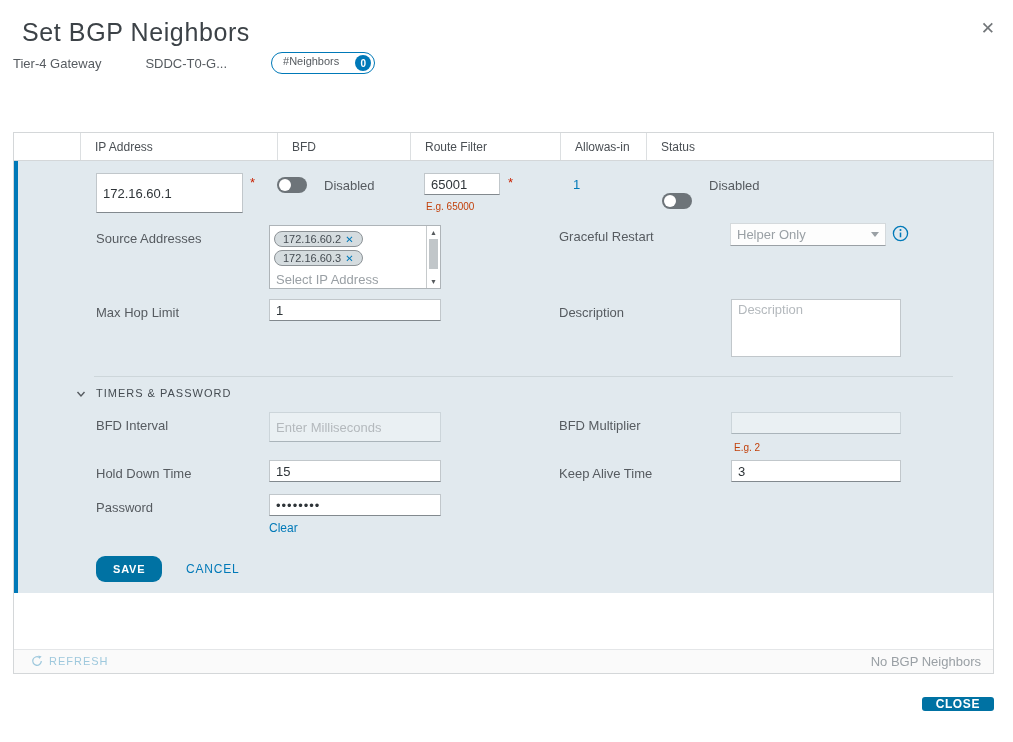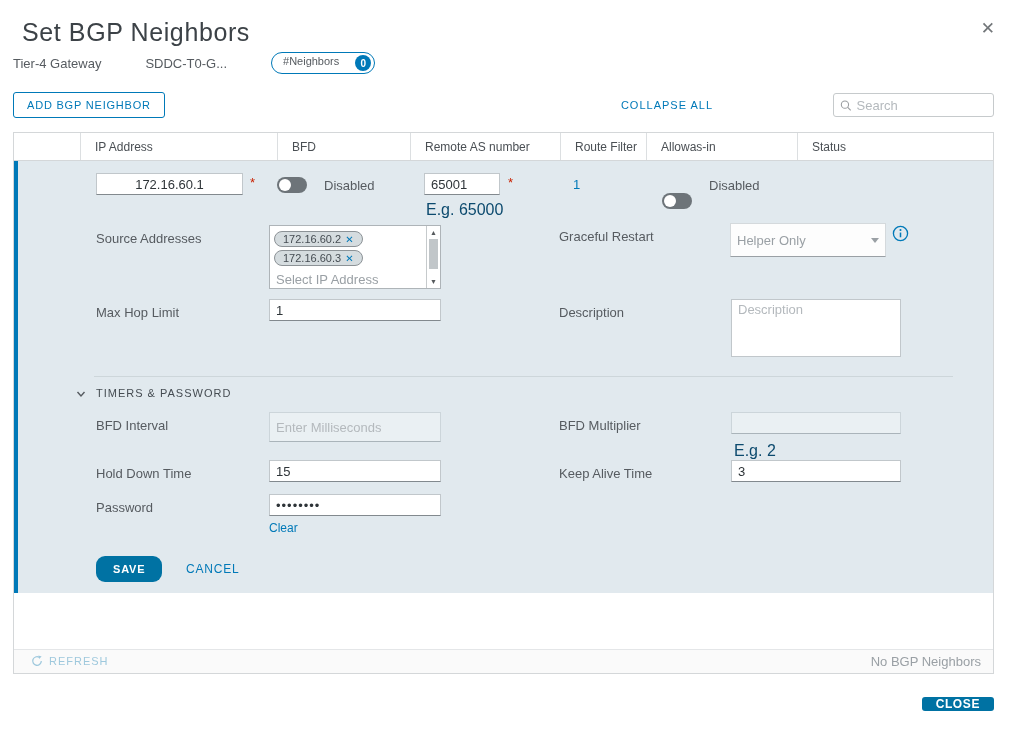--- a/index.html
+++ b/index.html
@@ -37,42 +37,42 @@
   .thead { display:grid; grid-template-columns:66px 197px 133px 150px 86px 151px auto;
     height:28px; border-bottom:1px solid #d4d7d9; background:#fff; }
   .th { font-size:12px; color:#4a4f54; padding:7px 0 0 14px; white-space:nowrap; overflow:hidden; }
   .th + .th { border-left:1px solid #dcdfe1; }
 
   
   .form-row { position:relative; height:432px; background:#e1e9ee; }
   .sel-bar { position:absolute; left:0; top:0; bottom:0; width:4px; background:#0079b8; }
   .abs { position:absolute; }
   .flabel { font-size:13px; color:#565b60; white-space:nowrap; }
-  .hint { font-size:16px; color:#0c4a6e; }
+  .hint { font-size:10px; color:#c2410c; }
   .req { color:#c92100; font-size:13px; }
   input.fld, textarea.fld { background:#fff; border:1px solid #c1c7cb; border-bottom:1px solid #82898e;
     font-size:13px; color:#2e3438; padding:2px 6px; font-family:inherit; outline:none; }
   input.fld::placeholder, textarea.fld::placeholder { color:#b4b9bd; }
   input.fld.disabled { background:#eaf0f3; border:1px solid #ccd5da; border-bottom:1px solid #aab4ba; }
   .toggle { width:30px; height:16px; border-radius:9px; background:#6d7479; position:relative; cursor:pointer; }
   .toggle .knob { position:absolute; left:2px; top:2px; width:12px; height:12px; border-radius:50%; background:#fff; }
   .link { color:#0079b8; cursor:pointer; }
 
   .chipbox { width:172px; height:64px; background:#fff; border:1px solid #aeb4b8; overflow:hidden; }
   .chipbox-inner { position:absolute; left:0; top:0; right:14px; bottom:0; padding:3px 4px; }
   .chip { display:inline-flex; align-items:center; gap:4px; background:#d5dcdf; border:1px solid #8c9296;
     border-radius:9px; padding:1px 8px; font-size:11px; color:#454c52; margin:1px 0; }
   .chip .x { color:#0079b8; font-size:10px; cursor:pointer; }
   .chip-ph { position:absolute; left:6px; bottom:1px; font-size:13px; color:#9aa0a5; white-space:nowrap; }
   .sbar { position:absolute; right:0; top:0; bottom:0; width:14px; border-left:1px solid #c6cacc; background:#fff; }
   .sbar .arr { position:absolute; left:0; width:13px; text-align:center; font-size:7px; color:#55595c; cursor:pointer; }
   .sbar .up { top:3px; } .sbar .dn { bottom:3px; }
   .sbar .thumb { position:absolute; left:2px; top:13px; width:9px; height:30px; background:#c1c6c9; }
 
-  .fakeselect { width:156px; height:34px; background:#fdfdfd; border:1px solid #d4d9dc;
+  .fakeselect { width:156px; height:23px; background:#fdfdfd; border:1px solid #d4d9dc;
     border-bottom:1px solid #9aa0a5; color:#9aa0a5; font-size:13px; padding:3px 6px;
     display:flex; justify-content:space-between; align-items:center; }
   .caret { width:0; height:0; border-left:4px solid transparent; border-right:4px solid transparent;
     border-top:5px solid #9aa0a5; }
 
   .divider { position:absolute; left:80px; right:40px; top:215px; border-top:1px solid #cdd6da; }
   .sec-chev { width:10px; height:10px; }
   .sec-title { font-size:11px; color:#454c52; letter-spacing:1px; }
 
   .btn-primary { background:#0072a3; color:#fff; border:none; border-radius:9px; font-size:11px;
@@ -101,47 +101,35 @@
 
   <div class="breadcrumb">
     <span>Tier-4 Gateway</span>
     <span>SDDC-T0-G...</span>
     <span class="crumb-pill">
       <span>#Neighbors</span>
       <span class="crumb-count">0</span>
     </span>
   </div>
 
-  <div class="toolbar">
-    <button class="btn-outline">ADD BGP NEIGHBOR</button>
-    <span class="collapse-all">COLLAPSE ALL</span>
-    <div class="search-box">
-      <svg width="13" height="13" viewBox="0 0 14 14">
-        <circle cx="6" cy="6" r="4.4" fill="none" stroke="#9a9da0" stroke-width="1.3"></circle>
-        <line x1="9.4" y1="9.4" x2="13" y2="13" stroke="#9a9da0" stroke-width="1.3"></line>
-      </svg>
-      <input placeholder="Search" style="">
-    </div>
-  </div>
 
   <div class="grid">
     <div class="thead">
       <div class="th"></div>
       <div class="th">IP Address</div>
       <div class="th">BFD</div>
-      <div class="th">Remote AS number</div>
       <div class="th">Route Filter</div>
       <div class="th">Allowas-in</div>
       <div class="th">Status</div>
     </div>
 
     <div class="form-row">
       <div class="sel-bar"></div>
 
-      <input class="fld abs" style="left: 82px; top: 12px; width: 147px; height: 22px; text-align: center;" value="172.16.60.1">
+      <input class="fld abs" style="left: 82px; top: 12px; width: 147px; height: 40px;" value="172.16.60.1">
       <span class="req abs" style="left:236px; top:14px;">*</span>
 
       <div class="toggle abs" style="left:263px; top:16px;">
         <div class="knob"></div>
       </div>
       <span class="flabel abs" style="left:310px; top:17px;">Disabled</span>
 
       <input class="fld abs" style="left: 410px; top: 12px; width: 76px; height: 22px;" value="65001">
       <span class="req abs" style="left:494px; top:14px;">*</span>
       <span class="hint abs" style="left:412px; top:40px;">E.g. 65000</span>

